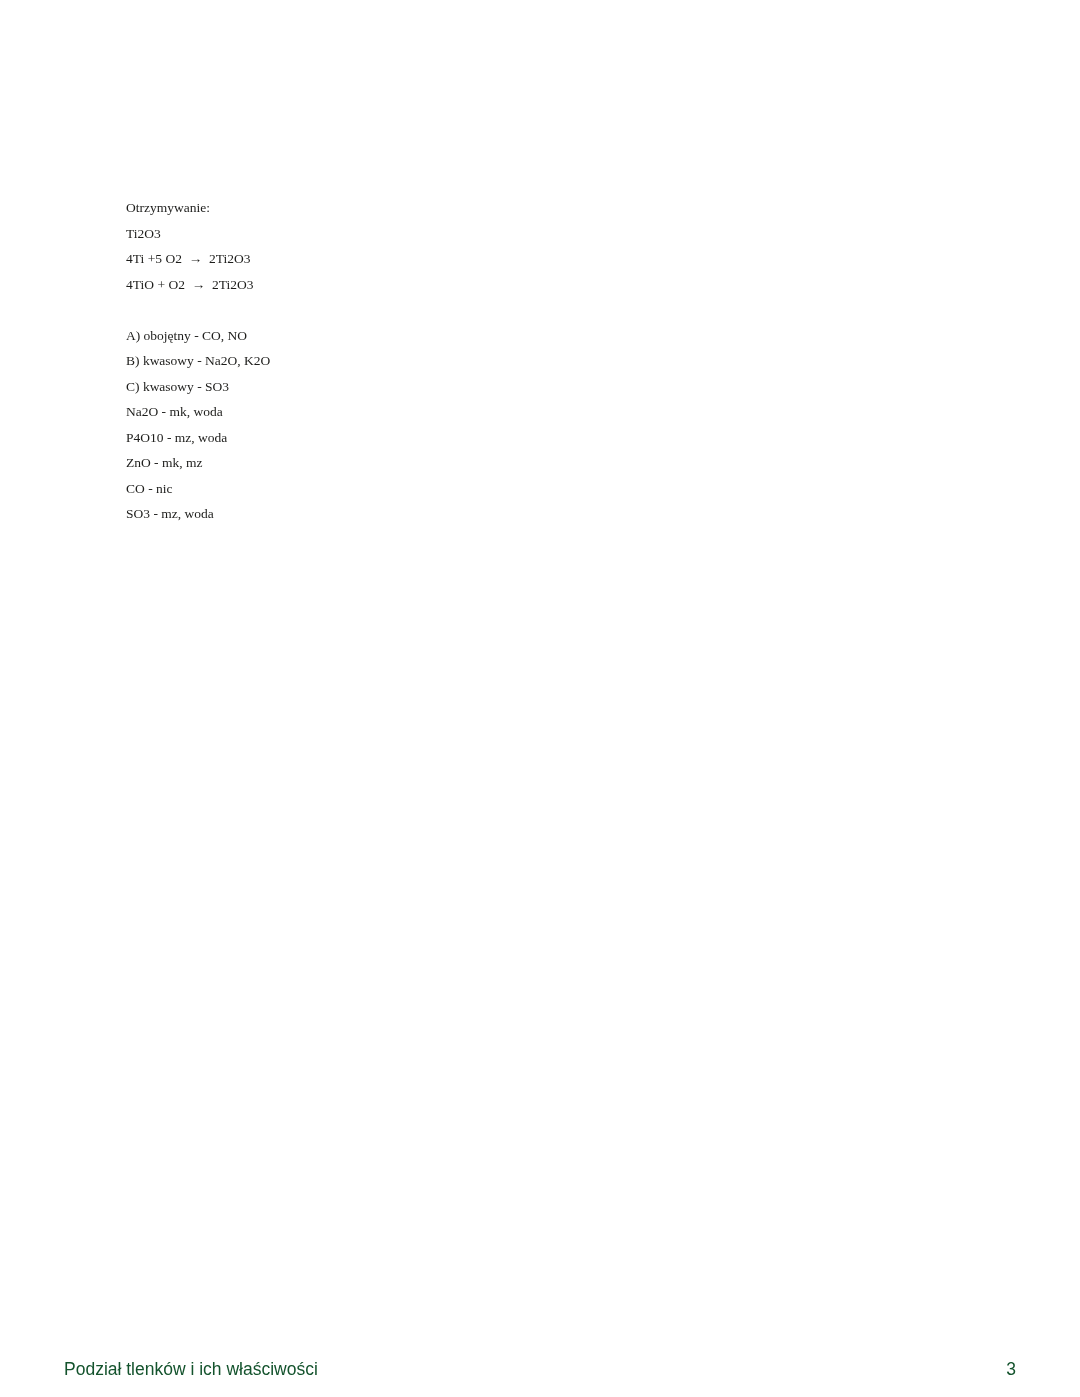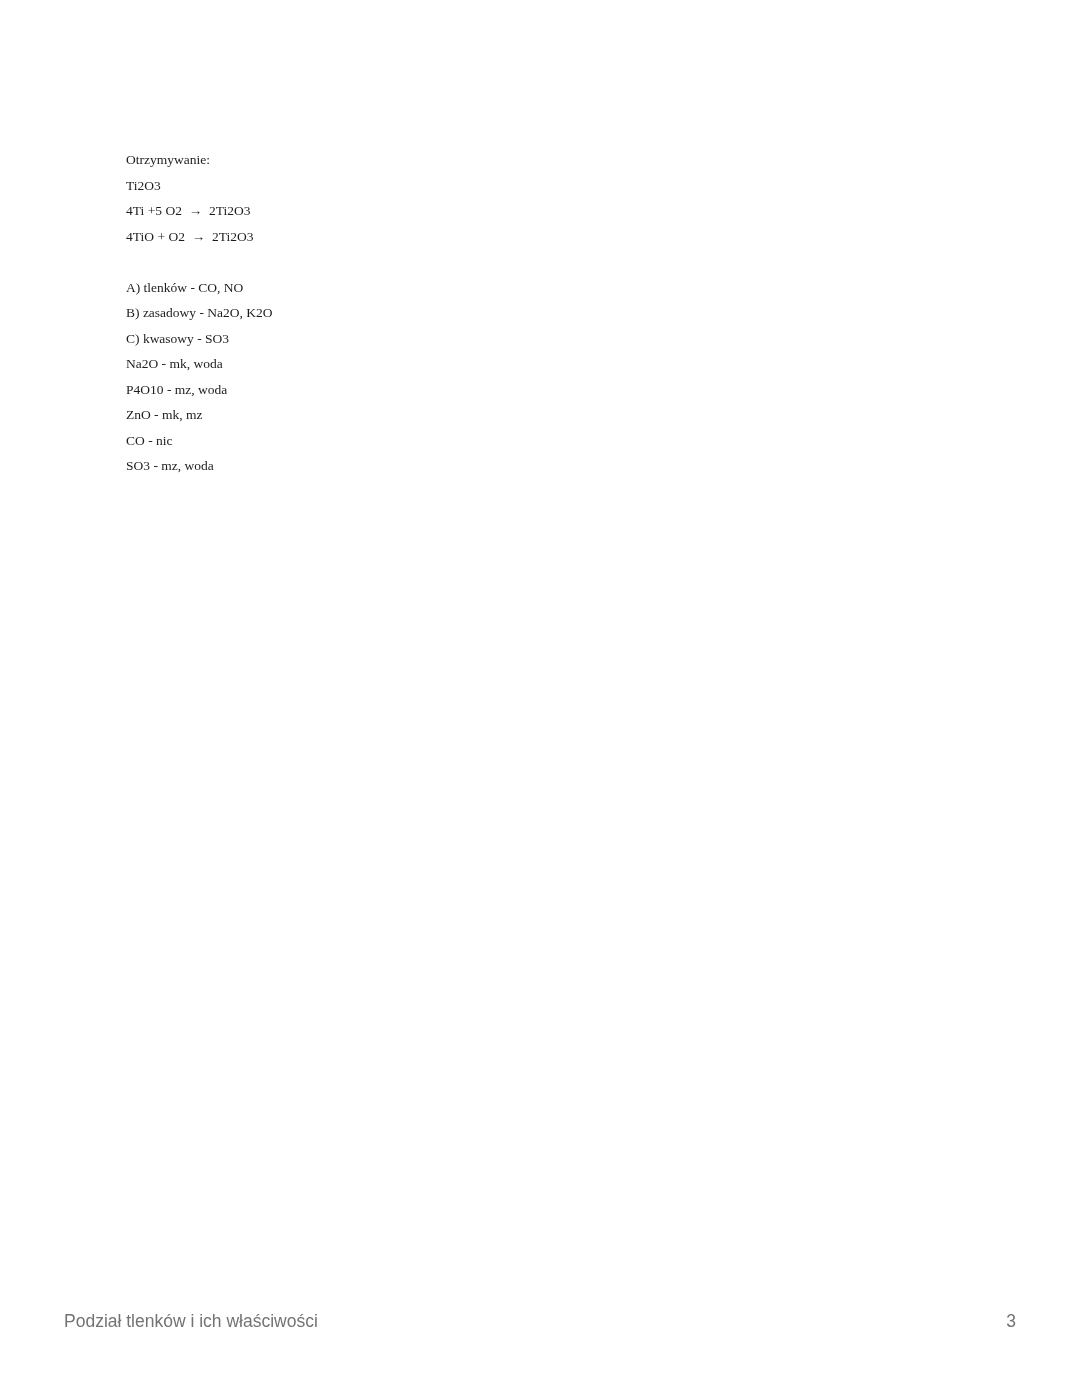--- a/index.html
+++ b/index.html
@@ -11,20 +11,21 @@
     height: 1397px;
     background: #ffffff;
     position: relative;
     overflow: hidden;
     font-family: "Liberation Serif", serif;
   }
   .page {
     position: absolute;
     inset: 0;
     background: #ffffff;
+    margin-top: 48px;
   }
   .content {
     position: absolute;
     left: 126px;
     top: 147px;
     color: #1d1d1b;
     font-size: 13.5px;
   }
   .content p.body-line {
     margin: 0;
@@ -35,21 +36,21 @@
     height: 25.5px;
   }
   .footer {
     position: absolute;
     left: 0;
     right: 0;
     top: 1311px;
     height: 30px;
     font-family: "Liberation Sans", sans-serif;
     font-size: 17.5px;
-    color: #737373;
+    color: #14532d;
   }
   .footer-title {
     position: absolute;
     left: 64px;
     top: 0;
   }
   .footer-page {
     position: absolute;
     right: 64px;
     top: 0;
@@ -64,22 +65,22 @@
     <div>
         <p class="body-line">Otrzymywanie:</p>
         <p class="body-line">Ti2O3</p>
         <p class="body-line">4Ti +5 O2  →  2Ti2O3</p>
         <p class="body-line">4TiO + O2  →  2Ti2O3</p>
       </div>
 
     <div class="block-gap"></div>
 
     <div>
-        <p class="body-line">A) tlenków - CO, NO</p>
-        <p class="body-line">B) zasadowy - Na2O, K2O</p>
+        <p class="body-line">A) obojętny - CO, NO</p>
+        <p class="body-line">B) kwasowy - Na2O, K2O</p>
         <p class="body-line">C) kwasowy - SO3</p>
         <p class="body-line">Na2O - mk, woda</p>
         <p class="body-line">P4O10 - mz, woda</p>
         <p class="body-line">ZnO - mk, mz</p>
         <p class="body-line">CO - nic</p>
         <p class="body-line">SO3 - mz, woda</p>
       </div>
   </div>
 
   <div class="footer">

